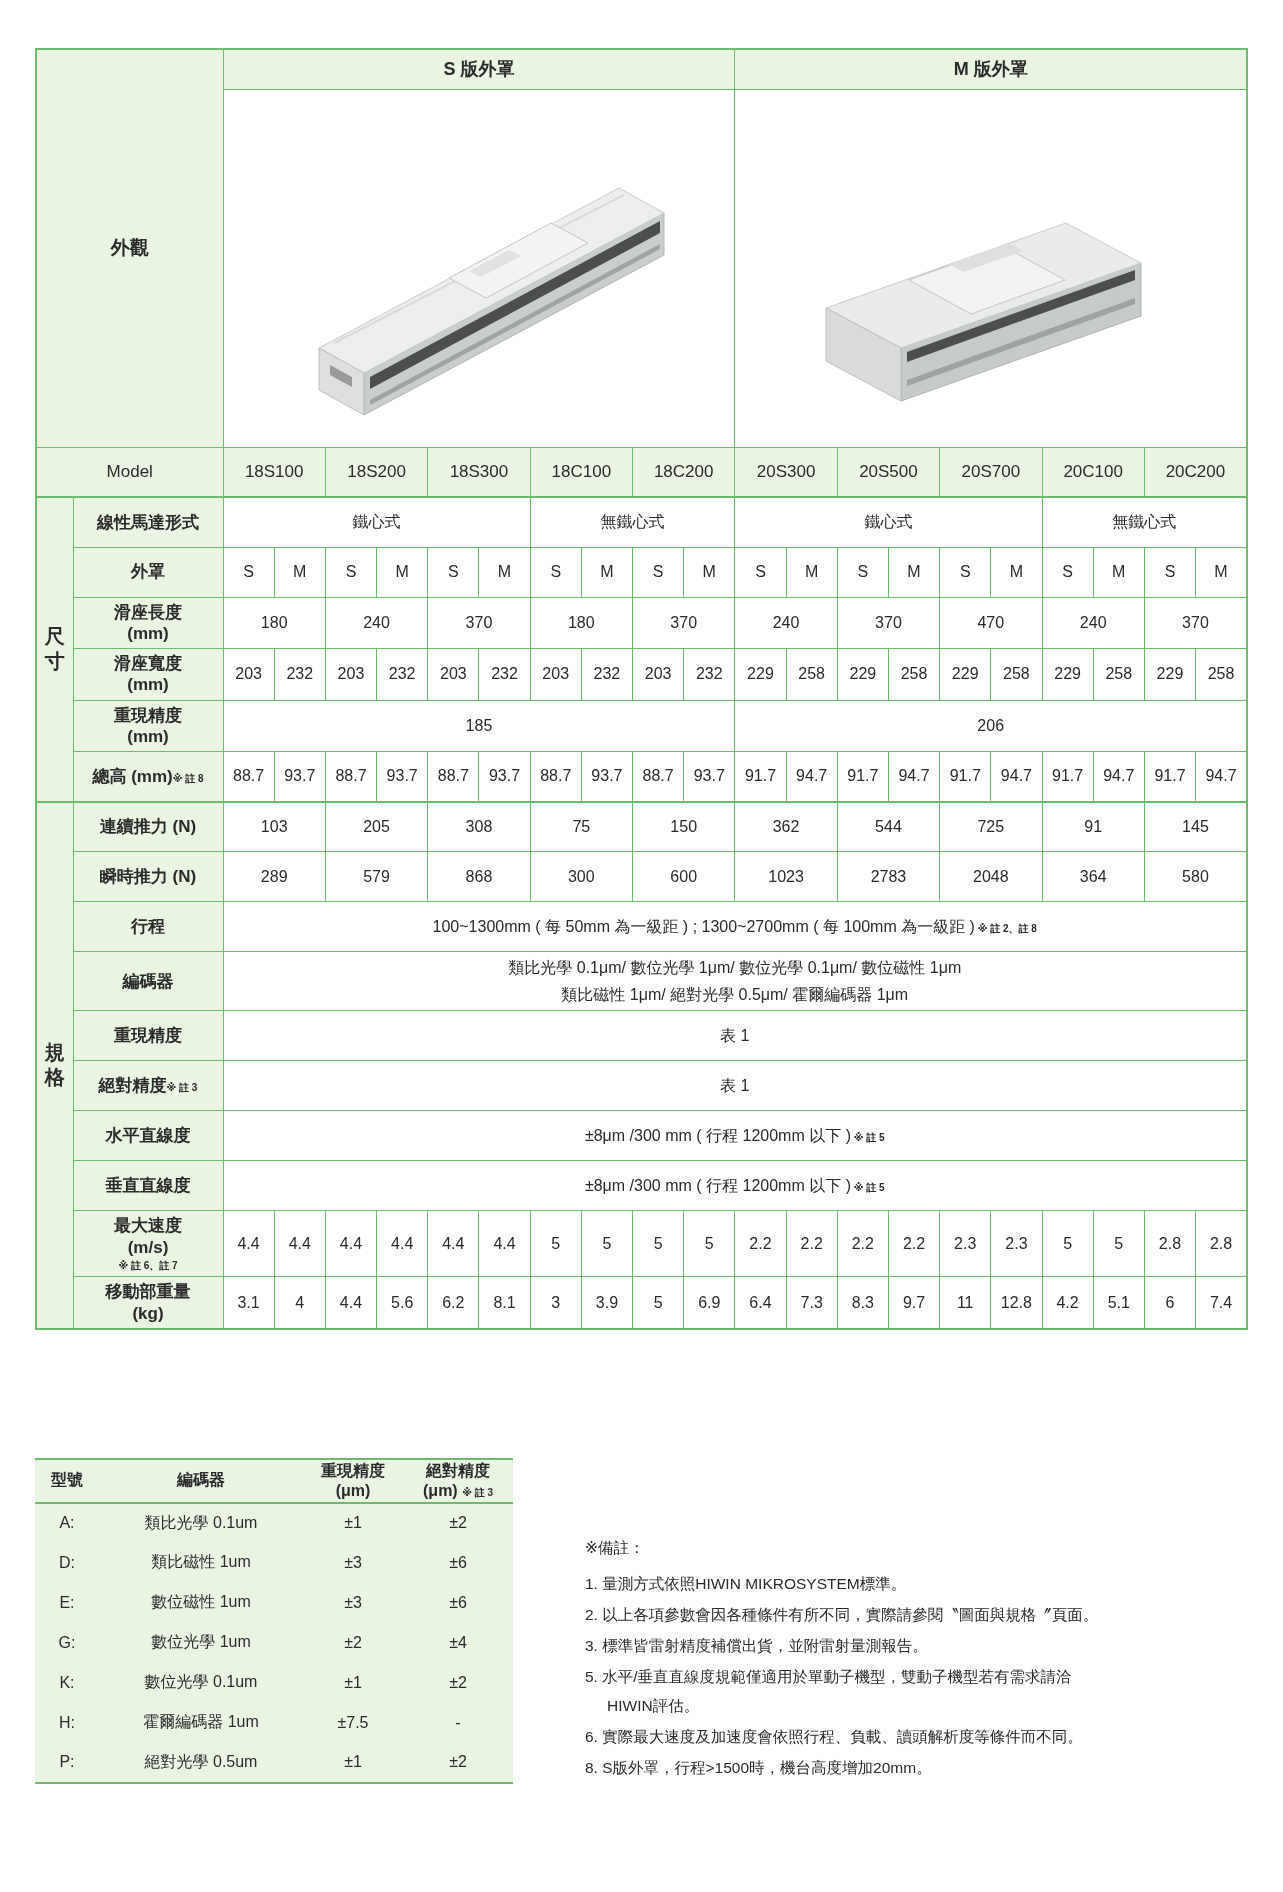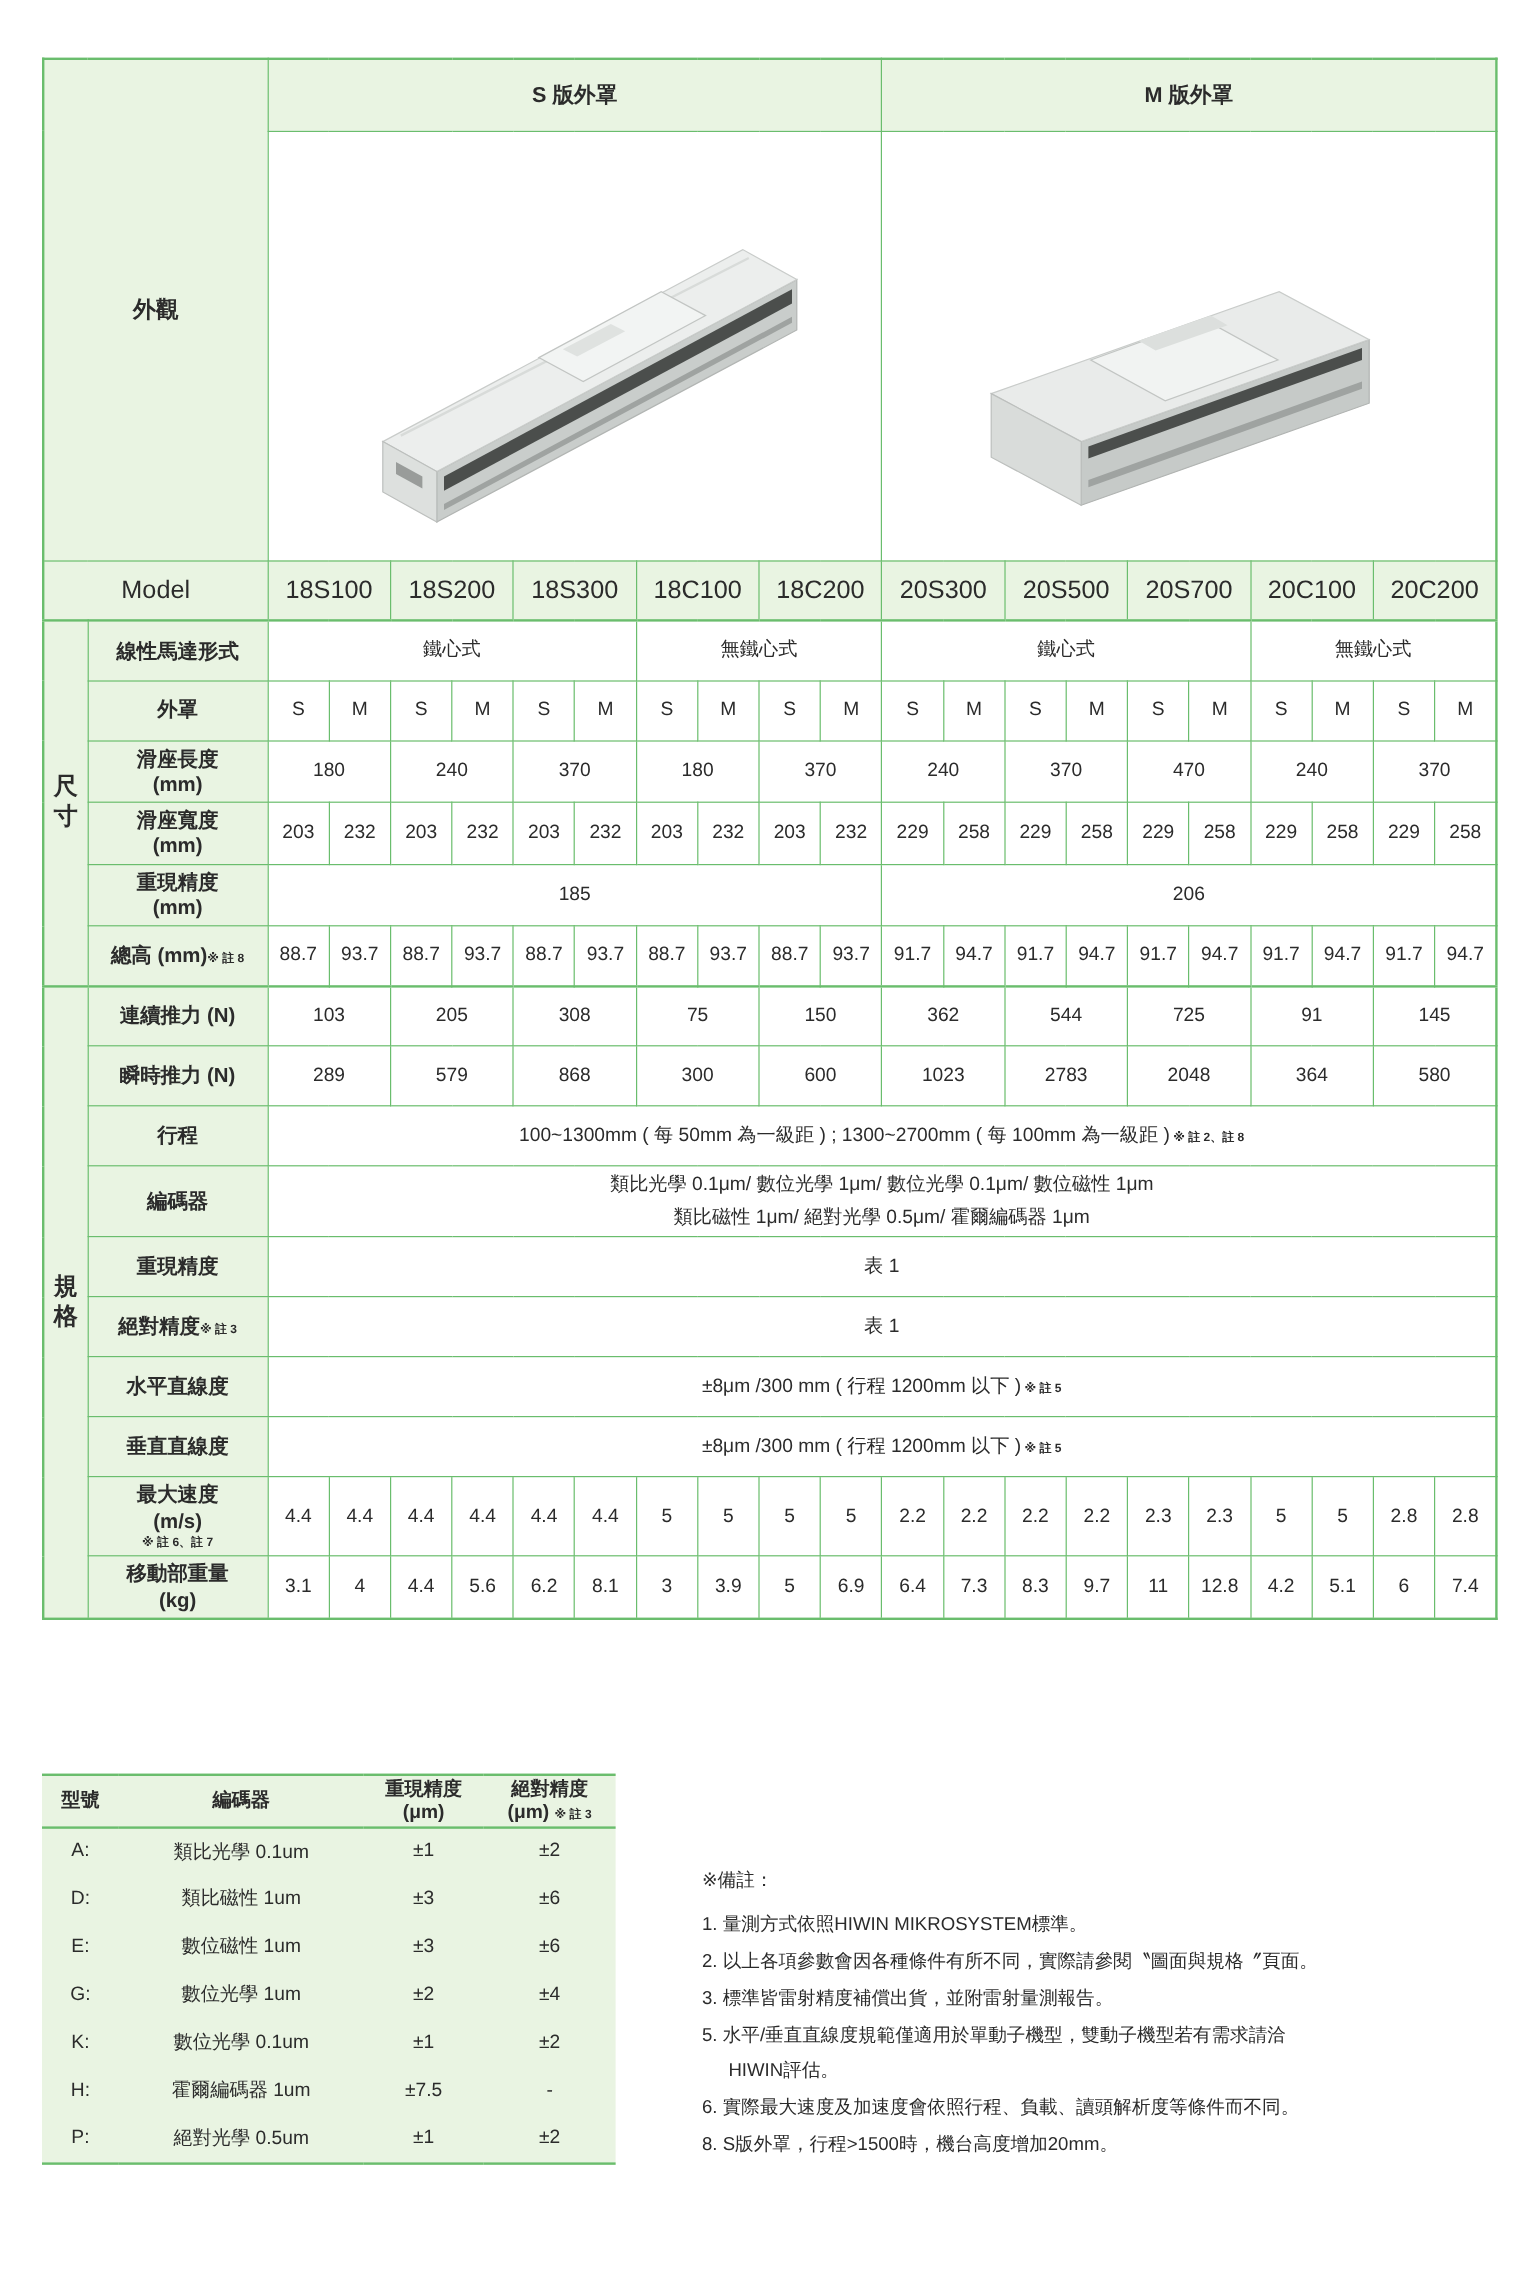--- a/index.html
+++ b/index.html
@@ -13,24 +13,24 @@
     font-family:"Liberation Sans","DejaVu Sans",sans-serif;color:var(--txt);
     overflow:hidden;
   }
   .wrap{padding:48px 35px 0 35px;}
 
   
   table.main{border-collapse:collapse;table-layout:fixed;width:1213px;border:2px solid var(--bd);}
   .main td,.main th{border:1px solid var(--bd);text-align:center;vertical-align:middle;padding:2px;}
   .main col.c-group{width:37px;}
   .main col.c-label{width:150px;}
-  th.hdr{background:var(--bg);font-size:18px;font-weight:bold;height:60px;}
+  th.hdr{background:var(--bg);font-size:18px;font-weight:bold;height:40px;}
   td.appearance{background:var(--bg);font-size:19px;font-weight:bold;}
   tr.imgrow td{height:358px;background:#fff;}
-  tr.model-row td{background:var(--bg);font-size:21px;height:50px;font-weight:normal;border-bottom-width:2px;}
+  tr.model-row td{background:var(--bg);font-size:17px;height:50px;font-weight:normal;border-bottom-width:2px;}
   td.gcol{background:var(--bg);font-weight:bold;font-size:20px;}
   .vert{display:inline-block;width:22px;line-height:1.25;word-break:break-all;white-space:normal;}
   td.rlab{background:var(--bg);font-weight:bold;font-size:17px;padding:4px 18px;line-height:1.25;}
   td.dcell{font-size:16px;height:50px;line-height:1.35;}
   td.dcell div{line-height:1.7;}
   tr.gsep td{border-top-width:2px;}
   .tiny{font-size:10px;font-weight:bold;}
   .sub{margin-top:2px;}
 
   

